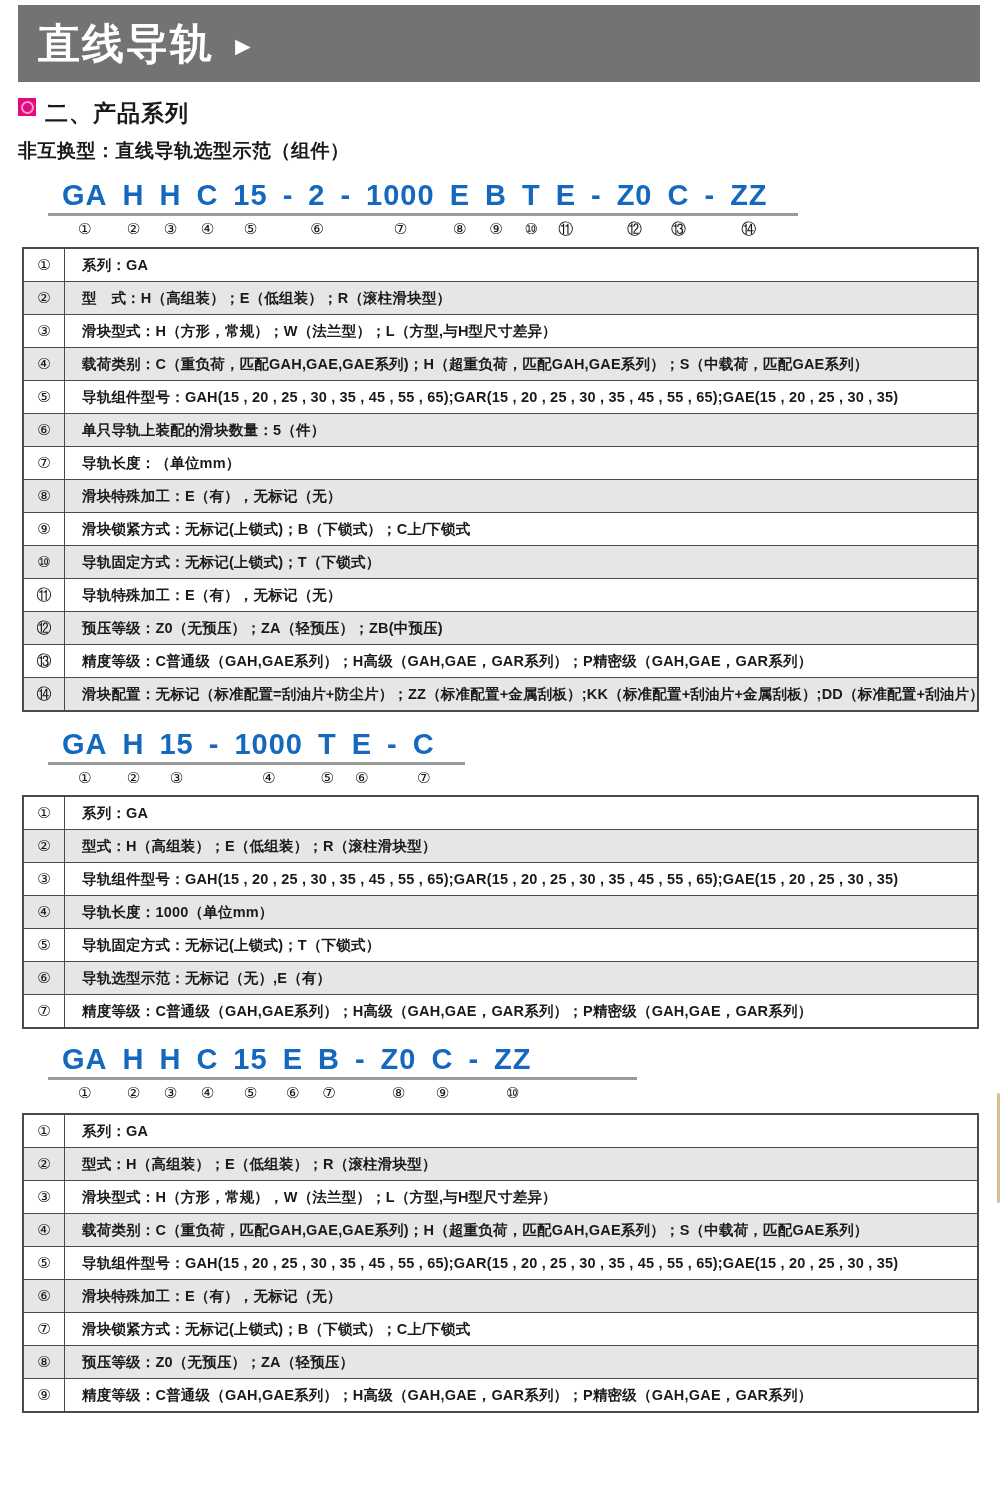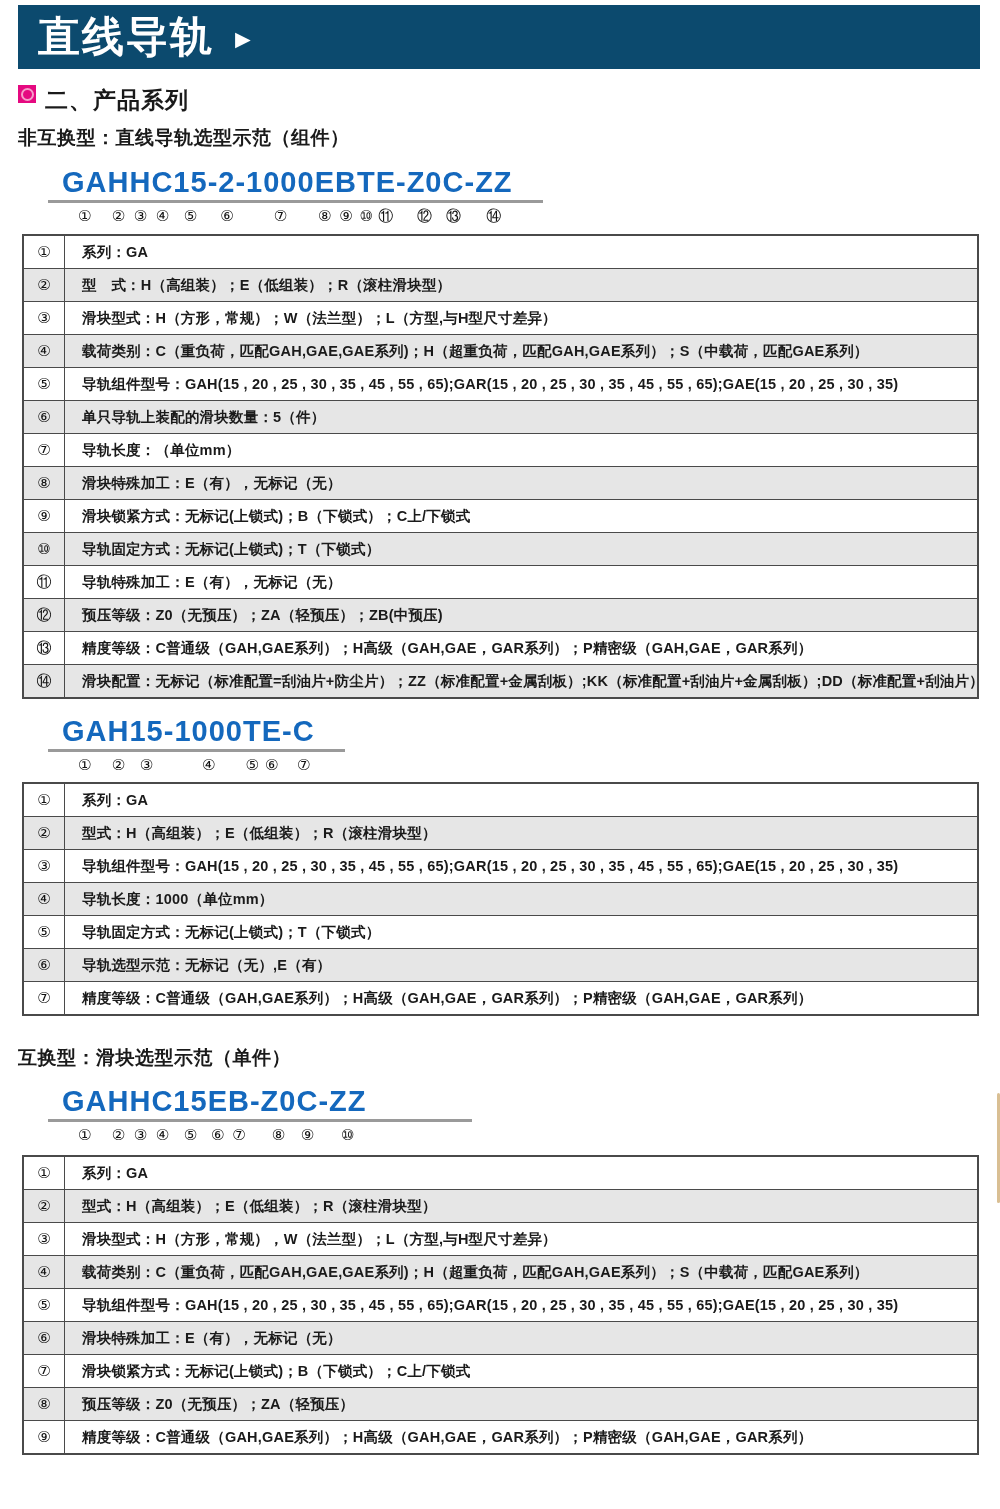--- a/index.html
+++ b/index.html
@@ -2,21 +2,21 @@
 <html><head>
 <meta charset="utf-8">
 <style>
   html,body{margin:0;padding:0;}
   body{
     width:1000px;height:1509px;background:#ffffff;position:relative;overflow:hidden;
     font-family:"Liberation Sans","DejaVu Sans",sans-serif;color:#1a1a1a;
   }
   
   .banner{
-    margin:5px 20px 0 18px;height:64px;background:#0c4a6e;
+    margin:5px 20px 0 18px;height:77px;background:#737373;
     display:flex;align-items:center;padding-left:20px;box-sizing:border-box;
   }
   .banner .big-title{color:#fff;font-size:42px;font-weight:bold;letter-spacing:2px;line-height:1;}
   .banner .arrow{color:#fff;font-size:26px;margin:4px 14px 0 16px;line-height:1;}
   .banner .series{color:#fff;font-size:31px;font-weight:bold;letter-spacing:1px;line-height:1;margin-top:3px;}
   
   .section-head{display:flex;align-items:flex-start;margin:16px 0 0 18px;height:26px;}
   .sq-icon{width:18px;height:18px;background:#e50980;display:flex;align-items:center;justify-content:center;flex:0 0 auto;}
   .sq-icon .ring{width:9px;height:9px;border-radius:50%;border:2.5px solid #f59ec9;}
   .section-head .txt{font-size:23px;font-weight:bold;margin-left:9px;letter-spacing:1px;}
@@ -24,21 +24,21 @@
   .block-subtitle{font-size:19px;font-weight:bold;margin:0 0 0 18px;letter-spacing:0.5px;}
   .st1{margin-top:14px;}
   .st2{margin-top:29px;}
   .st3{margin-top:29px;}
   
   .pn{position:relative;display:inline-block;margin-left:48px;padding:0 30px 0 14px;}
   .pn1{margin-top:15px;}
   .pn2{margin-top:16px;}
   .pn3{margin-top:14px;padding-right:105px;}
   .pn-underline{position:absolute;left:0;right:0;top:34px;height:3px;background:#9a9a9a;}
-  .pn-segs{display:flex;}
+  .pn-segs{display:flex;gap:15px;}
   .seg{display:flex;flex-direction:column;align-items:center;}
   .seg .code{font-size:29px;font-weight:bold;color:#1468bd;line-height:32px;height:32px;letter-spacing:1px;}
   .seg .num{font-size:15px;color:#111;height:17px;line-height:17px;margin-top:9px;}
   
   .tbl{width:957px;margin-left:22px;border:2px solid #4a4a4a;box-sizing:border-box;}
   .tbl1{margin-top:10px;}
   .tbl2{margin-top:9px;}
   .tbl3{margin-top:12px;}
   .row{display:flex;height:32px;background:#ffffff;}
   .row + .row{border-top:1.5px solid #4a4a4a;}
@@ -274,21 +274,20 @@
       <div class="cell-text">导轨选型示范：无标记（无）,E（有）</div>
     </div>
       <div class="row">
       <div class="cell-num">⑦</div>
       <div class="cell-text">精度等级：C普通级（GAH,GAE系列）；H高级（GAH,GAE，GAR系列）；P精密级（GAH,GAE，GAR系列）</div>
     </div>
     </div>
 </section>
 
 <section>
-  <h2 class="block-subtitle st3">互换型：滑块选型示范（单件）</h2>
   <div class="pn pn3">
     <div class="pn-underline"></div>
     <div class="pn-segs">
 
     <div class="seg">
         <span class="code">GA</span>
         <span class="num">①</span>
       </div>
         <div class="seg">
         <span class="code">H</span>

